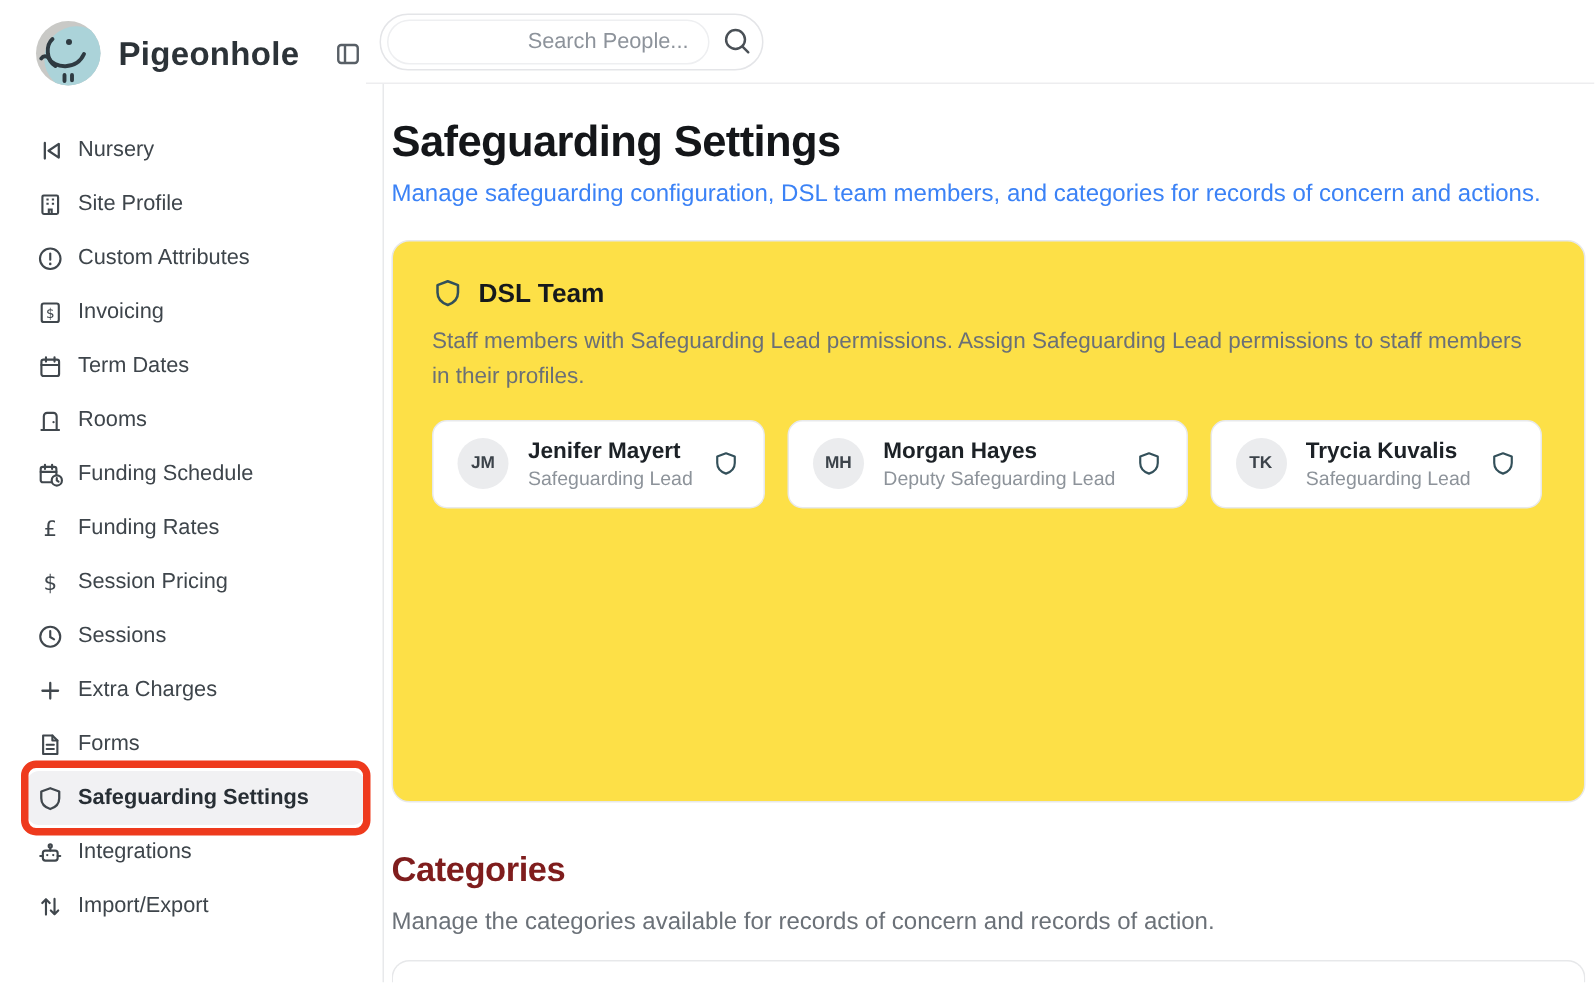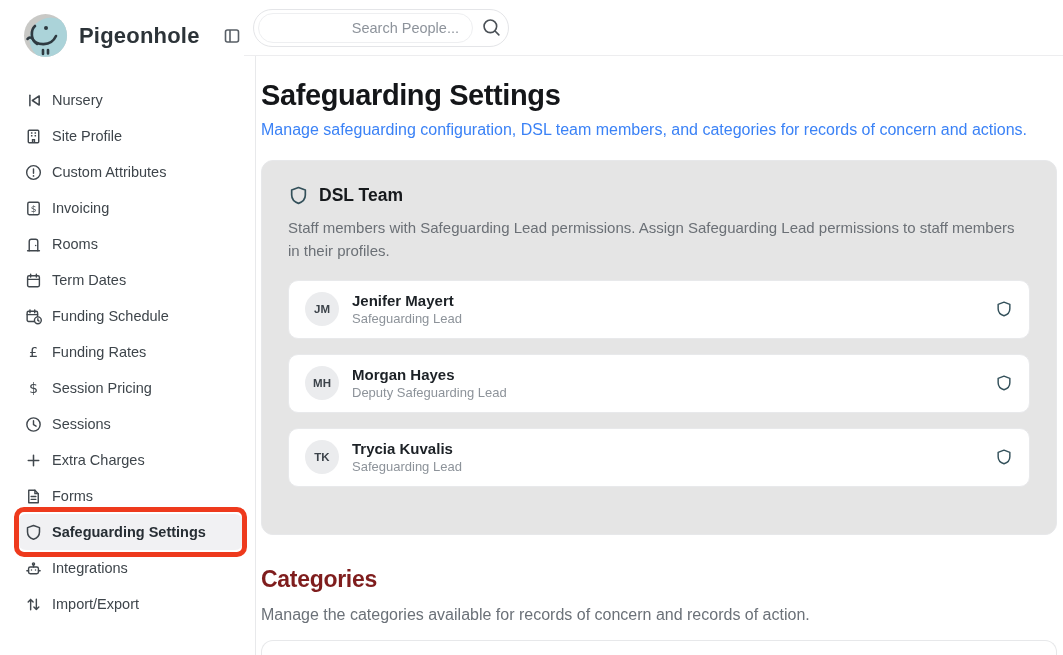--- a/index.html
+++ b/index.html
@@ -45,26 +45,26 @@
     padding:0 13px; font-size:14.5px; font-family:inherit; color:#000000; outline:none;text-align:right;
   }
   .search-input::placeholder { color:#8d939b; }
   .search-btn { display:flex; cursor:pointer; }
   
   .content { position:absolute; left:244px; top:56px; right:0; bottom:0; padding:0 7px 0 17px; overflow:hidden; }
   .page-title { margin-top:23px; font-size:29px; font-weight:800; letter-spacing:-.4px; color:#141619; }
   .page-subtitle { margin-top:9px; font-size:16px; color:#3b82f6; white-space:nowrap; overflow:hidden; }
   .dsl-card {
     margin-top:21px; width:796px; min-height:375px;
-    border:1px solid #e7e8ea; border-radius:12px; padding:24px 26px 28px; background:#e5e5e5;
+    border:1px solid #e7e8ea; border-radius:12px; padding:24px 26px 28px; background:#fde047;
   }
   .card-header { display:flex; align-items:center; gap:10px; }
   .card-title { font-size:17.5px; font-weight:700; color:#16191c; }
   .card-desc { margin-top:10px; max-width:772px; font-size:15px; line-height:1.55; color:#6b7076; }
-  .member-list { margin-top:17px; display:flex; flex-direction:column; gap:15px; }
+  .member-list { margin-top:17px; display:flex; flex-direction:row; gap:15px; }
   .member-row {
     height:59px; border:1px solid #e8e9eb; border-radius:10px; background:#fff;
     display:flex; align-items:center; gap:13px; padding:0 16px;
   }
   .avatar {
     width:34px; height:34px; border-radius:50%; background:#ebecee;
     display:flex; align-items:center; justify-content:center;
     font-size:11.5px; font-weight:600; color:#3c434a; flex:0 0 auto;
   }
   .member-name { font-size:15px; font-weight:700; color:#1c2126; }
@@ -144,35 +144,35 @@
         <svg width="19" height="19" viewBox="0 0 20 20" fill="none" stroke="currentColor" stroke-width="1.5">
             <rect x="4" y="3.5" width="12" height="13" rx="1.5"></rect>
             <text x="10" y="13.4" text-anchor="middle" font-size="9.5" font-family="DejaVu Sans" fill="currentColor" stroke="none">$</text>
           </svg>
       </span>
       <span class="nav-label">Invoicing</span>
     </div>
     <div class="nav-item">
       <span class="nav-icon">
         <svg width="19" height="19" viewBox="0 0 20 20" fill="none" stroke="currentColor" stroke-width="1.5" stroke-linecap="round">
+            <rect x="3.8" y="5" width="12.4" height="11.5" rx="1.5"></rect>
+            <path d="M7 3.4v3M13 3.4v3M3.8 8.8h12.4"></path>
+          </svg>
+      </span>
+      <span class="nav-label">Term Dates</span>
+    </div>
+    <div class="nav-item">
+      <span class="nav-icon">
+        <svg width="19" height="19" viewBox="0 0 20 20" fill="none" stroke="currentColor" stroke-width="1.5" stroke-linecap="round">
             <path d="M5.5 16.5V6.8a2.3 2.3 0 012.3-2.3h4.4a2.3 2.3 0 012.3 2.3v9.7"></path>
             <path d="M3.8 16.5h12.4"></path>
             <circle cx="12.3" cy="11" r="0.8" fill="currentColor" stroke="none"></circle>
           </svg>
       </span>
       <span class="nav-label">Rooms</span>
-    </div>
-    <div class="nav-item">
-      <span class="nav-icon">
-        <svg width="19" height="19" viewBox="0 0 20 20" fill="none" stroke="currentColor" stroke-width="1.5" stroke-linecap="round">
-            <rect x="3.8" y="5" width="12.4" height="11.5" rx="1.5"></rect>
-            <path d="M7 3.4v3M13 3.4v3M3.8 8.8h12.4"></path>
-          </svg>
-      </span>
-      <span class="nav-label">Term Dates</span>
     </div>
     <div class="nav-item">
       <span class="nav-icon">
         <svg width="19" height="19" viewBox="0 0 20 20" fill="none" stroke="currentColor" stroke-width="1.5" stroke-linecap="round">
             <rect x="3.3" y="4.5" width="11" height="10.8" rx="1.5"></rect>
             <path d="M6.3 3v3M11.3 3v3M3.3 8h11"></path>
             <circle cx="14.6" cy="14" r="3.6" fill="#fff"></circle>
             <path d="M14.6 12.4V14l1.2.8"></path>
           </svg>
       </span>

